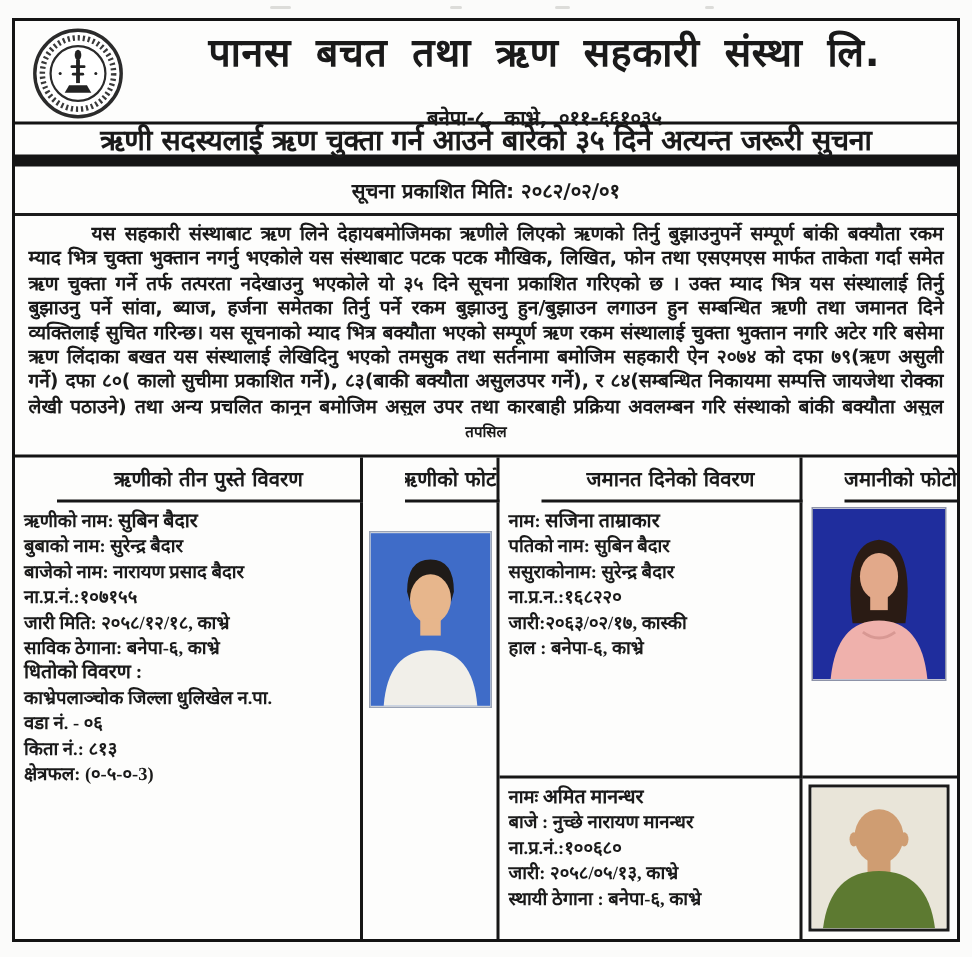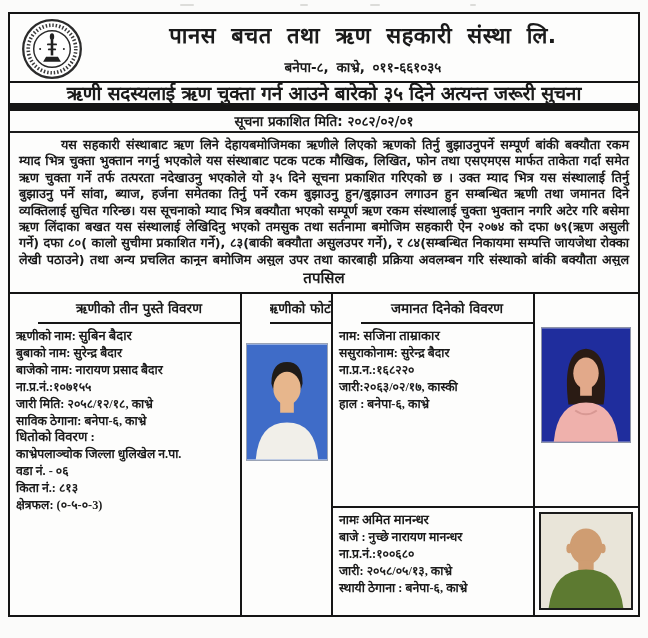--- a/index.html
+++ b/index.html
@@ -18,46 +18,46 @@
 
   .doc {
     position: absolute; left: 8px; top: 12px; width: 632px;
     border: 2.5px solid #141414; background: #fdfdfc;
   }
 
   
   .hdr { position: relative; height: 69px; border-bottom: 2px solid #141414; padding: 2px 8px 0 86px; }
   .seal { position:absolute; left: 10px; top: 3px; width: 64px; height: 64px; }
   .org-name {
-    text-align:center; font-size: 22px; font-weight: 700; letter-spacing:.5px;
+    text-align:center; font-size: 26px; font-weight: 700; letter-spacing:.5px;
     word-spacing: 7px; line-height: 40px; white-space: nowrap;
   }
-  .org-addr { text-align:center; font-size: 13.5px; font-weight:700; word-spacing:3px; line-height: 22px; }
+  .org-addr { text-align:center; font-size: 13.5px; font-weight:700; word-spacing:3px; line-height: 22px; margin-top: 12px; }
 
   
   .title-bar {
     height: 20px; display:flex; align-items:center; justify-content:center;
     font-size: 19px; font-weight: 800; white-space: nowrap; letter-spacing:-.2px;
   }
   .thick-rule { height: 8px; background: #151515; }
 
   
   .date-row {
-    height: 22px; border-bottom: 2px solid #1c1c1c;
+    height: 33px; border-bottom: 2px solid #1c1c1c;
     display:flex; align-items:center; justify-content:center;
     font-size: 13.5px; font-weight: 700;
   }
 
   
   .body-text {
     height: 133px; padding: 4px 9px 0 9px;
     font-size: 12.7px; line-height: 16.4px; text-align: justify; text-indent: 42px;
     font-weight: 600; overflow: hidden;
   }
-  .tapasil { text-align:center; font-size: 15px; font-weight: 800; height: 26px; line-height: 24px; }
+  .tapasil { text-align:center; font-size: 10px; font-weight: 800; height: 26px; line-height: 24px; }
 
   
   .tbl {
     display: grid;
     grid-template-columns: 232px 91px 202px 102.5px;
     grid-template-rows: 30px 184px 107px;
     border-top: 2.5px solid #141414;
   }
   .cell { border-right: 2px solid #161616; border-bottom: 2px solid #161616; overflow: hidden; }
   .no-r { border-right: none; }
@@ -119,20 +119,21 @@
   <div class="date-row">सूचना प्रकाशित मिति: २०८२/०२/०१</div>
 
   <div class="body-text">यस सहकारी संस्थाबाट ऋण लिने देहायबमोजिमका ऋणीले लिएको ऋणको तिर्नु बुझाउनुपर्ने सम्पूर्ण बांकी बक्यौता रकम म्याद भित्र चुक्ता भुक्तान नगर्नु भएकोले यस संस्थाबाट पटक पटक मौखिक, लिखित, फोन तथा एसएमएस मार्फत ताकेता गर्दा समेत ऋण चुक्ता गर्ने तर्फ तत्परता नदेखाउनु भएकोले यो ३५ दिने सूचना प्रकाशित गरिएको छ । उक्त म्याद भित्र यस संस्थालाई तिर्नु बुझाउनु पर्ने सांवा, ब्याज, हर्जना समेतका तिर्नु पर्ने रकम बुझाउनु हुन/बुझाउन लगाउन हुन सम्बन्धित ऋणी तथा जमानत दिने व्यक्तिलाई सुचित गरिन्छ। यस सूचनाको म्याद भित्र बक्यौता भएको सम्पूर्ण ऋण रकम संस्थालाई चुक्ता भुक्तान नगरि अटेर गरि बसेमा ऋण लिंदाका बखत यस संस्थालाई लेखिदिनु भएको तमसुक तथा सर्तनामा बमोजिम सहकारी ऐन २०७४ को दफा ७९(ऋण असुली गर्ने) दफा ८०( कालो सुचीमा प्रकाशित गर्ने), ८३(बाकी बक्यौता असुलउपर गर्ने), र ८४(सम्बन्धित निकायमा सम्पत्ति जायजेथा रोक्का लेखी पठाउने) तथा अन्य प्रचलित कानून बमोजिम असुल उपर तथा कारबाही प्रक्रिया अवलम्बन गरि संस्थाको बांकी बक्यौता असुल उपर गरिने व्यहोरा समेत अवगत गराईन्छ।</div>
 
   <div class="tapasil">तपसिल</div>
 
   <div class="tbl">
     <div class="cell th">ऋणीको तीन पुस्ते विवरण</div>
     <div class="cell th">ऋणीको फोटो</div>
     <div class="cell th">जमानत दिनेको विवरण</div>
+    <div class="cell th no-r">जमानीको फोटो</div>
 
     <div class="cell det c-borrower no-b">
       <div class="ln"><span>ऋणीको नाम:</span> <span class="bold-name">सुबिन बैदार</span></div>
       <div class="ln">बुबाको नाम: सुरेन्द्र बैदार</div>
       <div class="ln">बाजेको नाम: नारायण प्रसाद बैदार</div>
       <div class="ln">ना.प्र.नं.:१०७१५५</div>
       <div class="ln">जारी मिति: २०५८/१२/१८, काभ्रे</div>
       <div class="ln">साविक ठेगाना: बनेपा-६, काभ्रे</div>
       <div class="ln bold-name">धितोको विवरण :</div>
       <div class="ln">काभ्रेपलाञ्चोक जिल्ला धुलिखेल न.पा.</div>
@@ -148,20 +149,21 @@
           <path d="M25 40 q0-22 16-22 q16 0 16 22 l-2 7 q-1-11-14-11 q-13 0-14 11 z" fill="var(--hair)"></path>
           <ellipse cx="41" cy="45" rx="14" ry="17" fill="var(--skin)"></ellipse>
           <rect x="34" y="58" width="14" height="12" fill="var(--skin)"></rect>
           <path d="M9 118 q3-38 32-38 q29 0 32 38 z" fill="var(--shirt)"></path>
         </svg>
       </span>
     </div>
 
     <div class="cell det c-g1">
       <div class="ln"><span>नाम:</span> <span class="bold-name">सजिना ताम्राकार</span></div>
+      <div class="ln">पतिको नाम: सुबिन बैदार</div>
       <div class="ln">ससुराकोनाम: सुरेन्द्र बैदार</div>
       <div class="ln">ना.प्र.न.:१६८२२०</div>
       <div class="ln">जारी:२०६३/०२/१७, कास्की</div>
       <div class="ln">हाल : बनेपा-६, काभ्रे</div>
     </div>
 
     <div class="cell c-g1p no-r">
       <span class="photo ph-g1" style="--bg: #1f2d9d; --skin: #e2a98a; --hair: #2a1b14; --shirt: #efb1ac;">
         <svg viewBox="0 0 90 116" width="88" height="114">
           <rect width="90" height="116" fill="var(--bg)"></rect>

